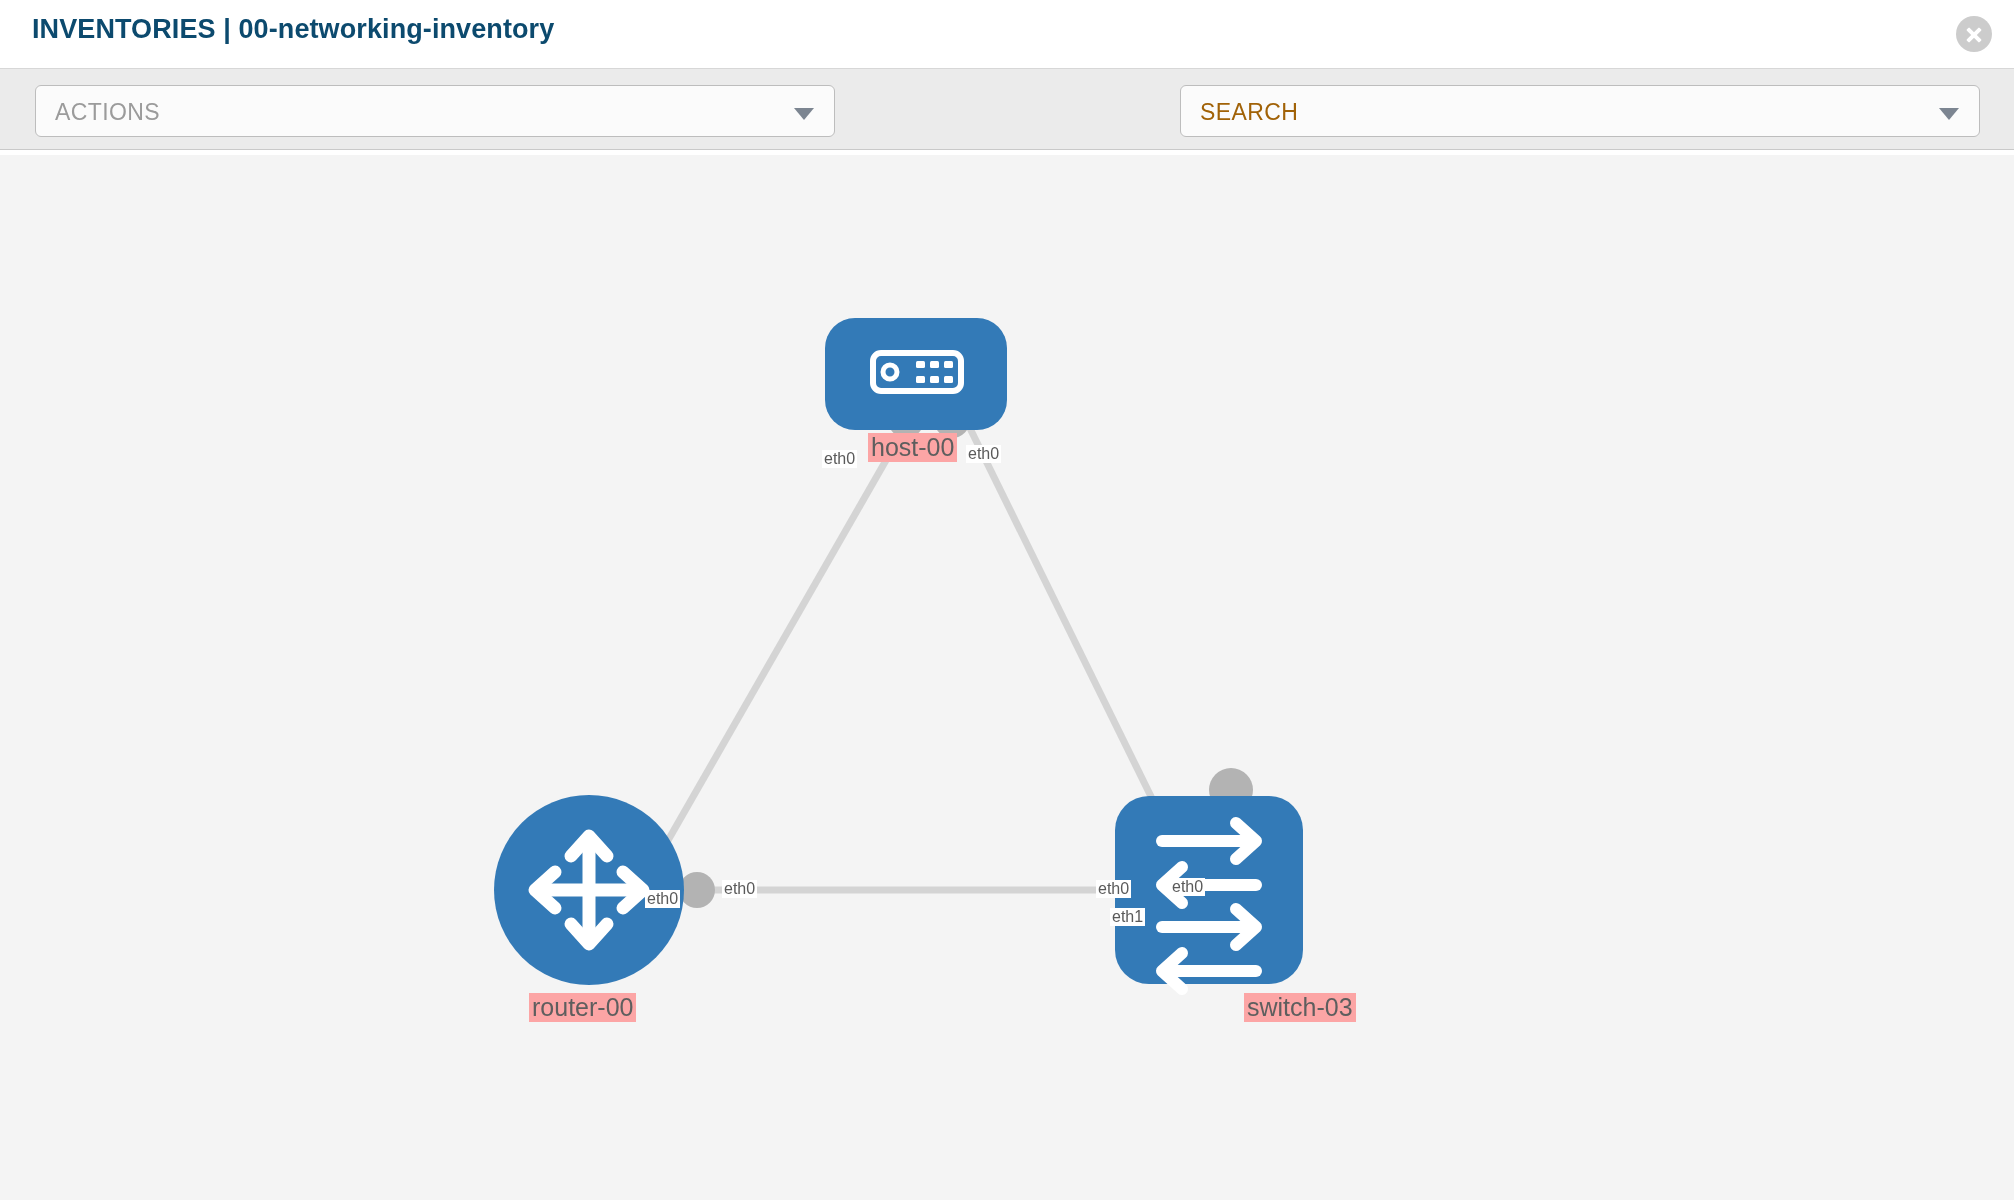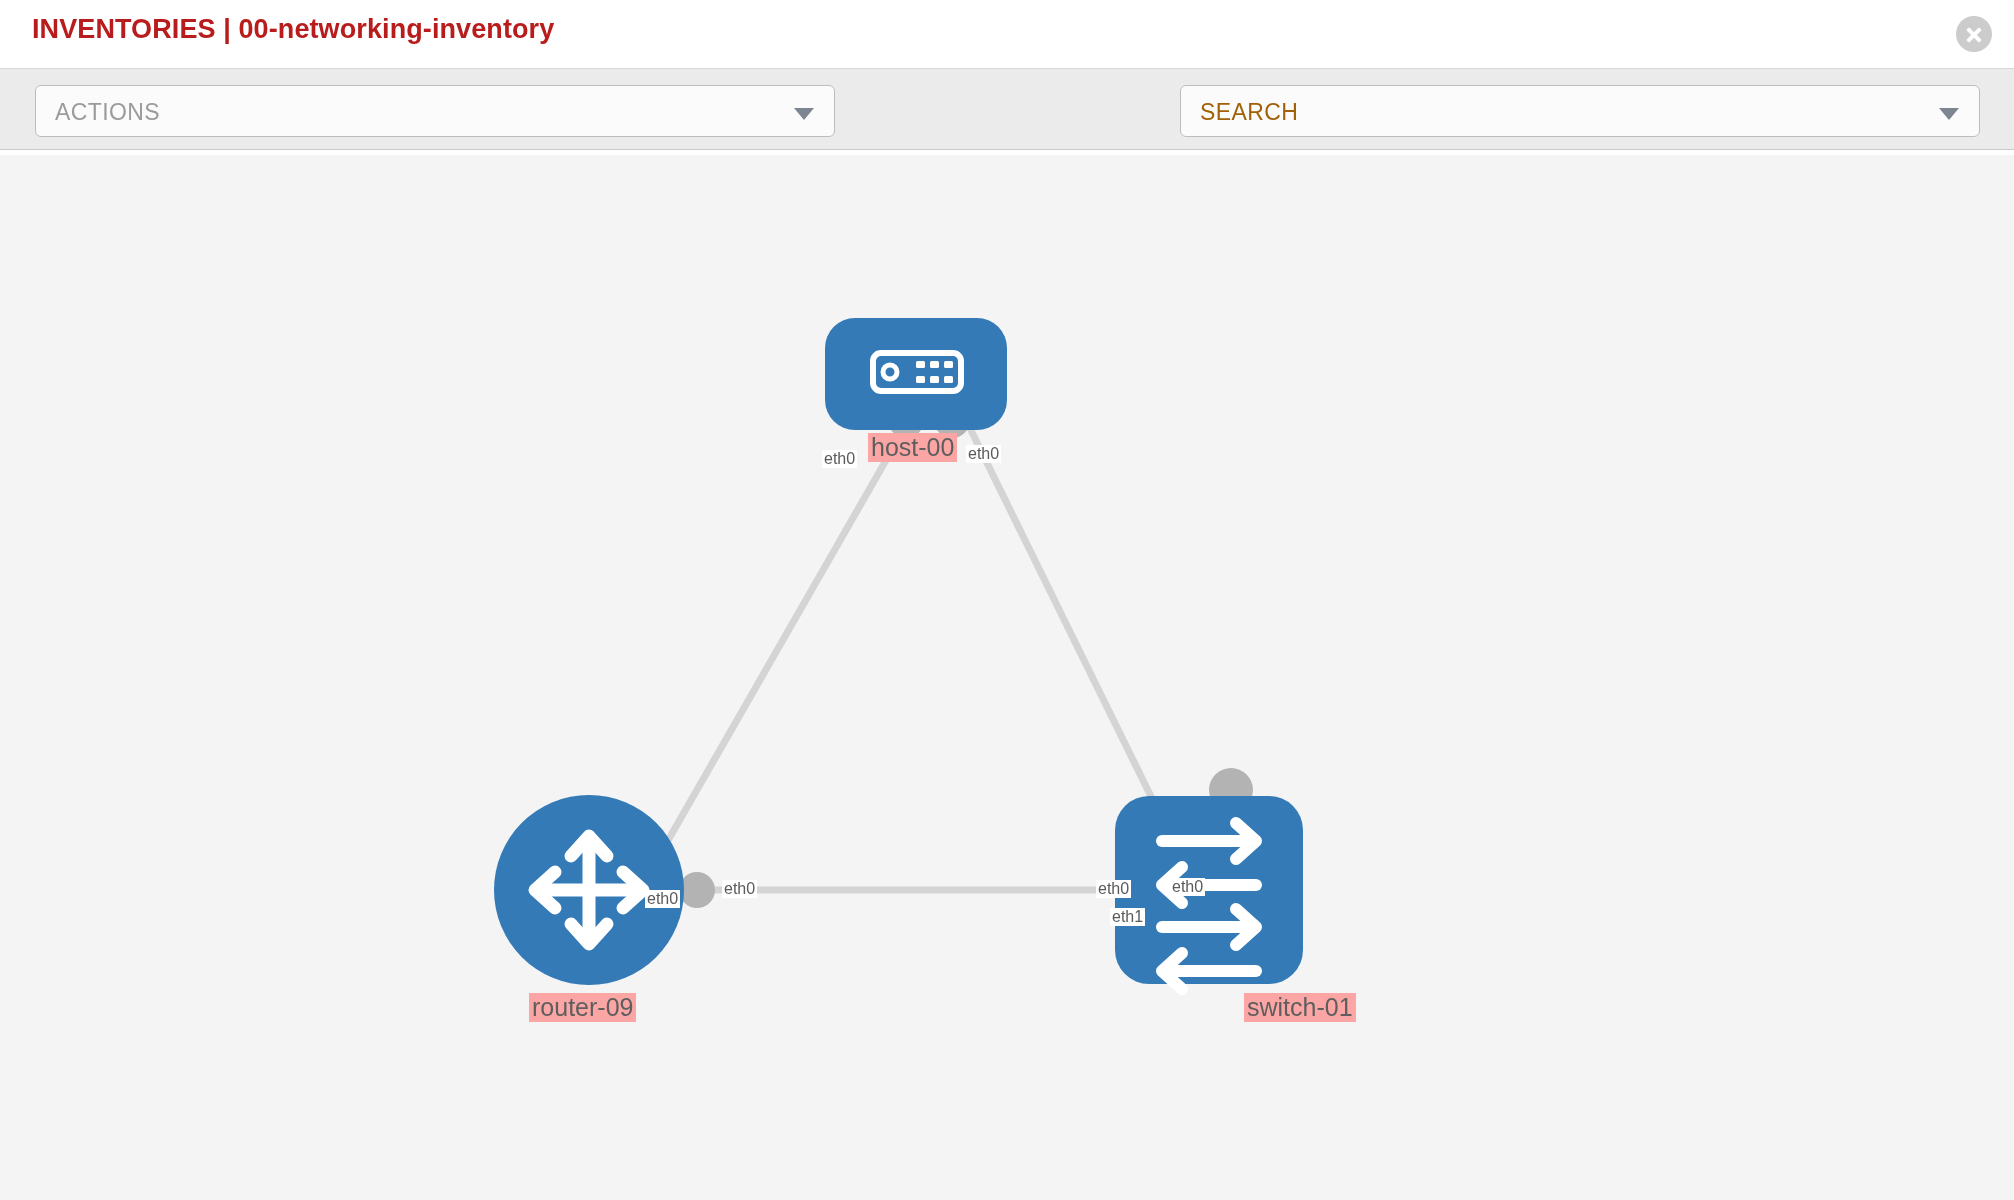--- a/index.html
+++ b/index.html
@@ -15,21 +15,21 @@
 
   
   .header {
     position: absolute; left: 0; top: 0;
     width: 2014px; height: 69px;
     background: #ffffff;
     border-bottom: 1px solid #d7d7d7;
   }
   .page-title {
     position: absolute; left: 32px; top: 14px;
-    font-size: 27px; font-weight: bold; color: #b91c1c;
+    font-size: 27px; font-weight: bold; color: #0c4a6e;
     letter-spacing: 0.1px; white-space: nowrap;
   }
   .close-btn {
     position: absolute; right: 22px; top: 16px;
     width: 36px; height: 36px; border-radius: 50%;
     background: #cccccc; cursor: pointer;
   }
   .close-btn::before, .close-btn::after {
     content: ""; position: absolute; left: 9px; top: 16.5px;
     width: 18px; height: 4px; background: #ffffff; border-radius: 1px;
@@ -242,22 +242,22 @@
           <path d="M1182 712 L1162 730 L1182 748"></path>
           <path d="M1162 772 L1254 772"></path>
           <path d="M1236 754 L1256 772 L1236 790"></path>
           <path d="M1256 816 L1164 816"></path>
           <path d="M1182 798 L1162 816 L1182 834"></path>
         </g>
       </g>
     </svg>
 
     <div class="node-label" style="left:868px; top:278px;">host-00</div>
-    <div class="node-label" style="left:529px; top:838px;">router-09</div>
-    <div class="node-label" style="left:1244px; top:838px;">switch-01</div>
+    <div class="node-label" style="left:529px; top:838px;">router-00</div>
+    <div class="node-label" style="left:1244px; top:838px;">switch-03</div>
 
     <div class="iface-label" style="left:822px; top:295px;">eth0</div>
     <div class="iface-label" style="left:966px; top:290px;">eth0</div>
 
     <div class="iface-label" style="left:645px; top:735px;">eth0</div>
     <div class="iface-label" style="left:1170px; top:723px;">eth0</div>
 
     <div class="iface-label" style="left:722px; top:725px;">eth0</div>
     <div class="iface-label" style="left:1096px; top:725px; z-index:1;">eth0</div>
     <div class="iface-label" style="left:1110px; top:725px; z-index:2;margin-top:28px;">eth1</div>

